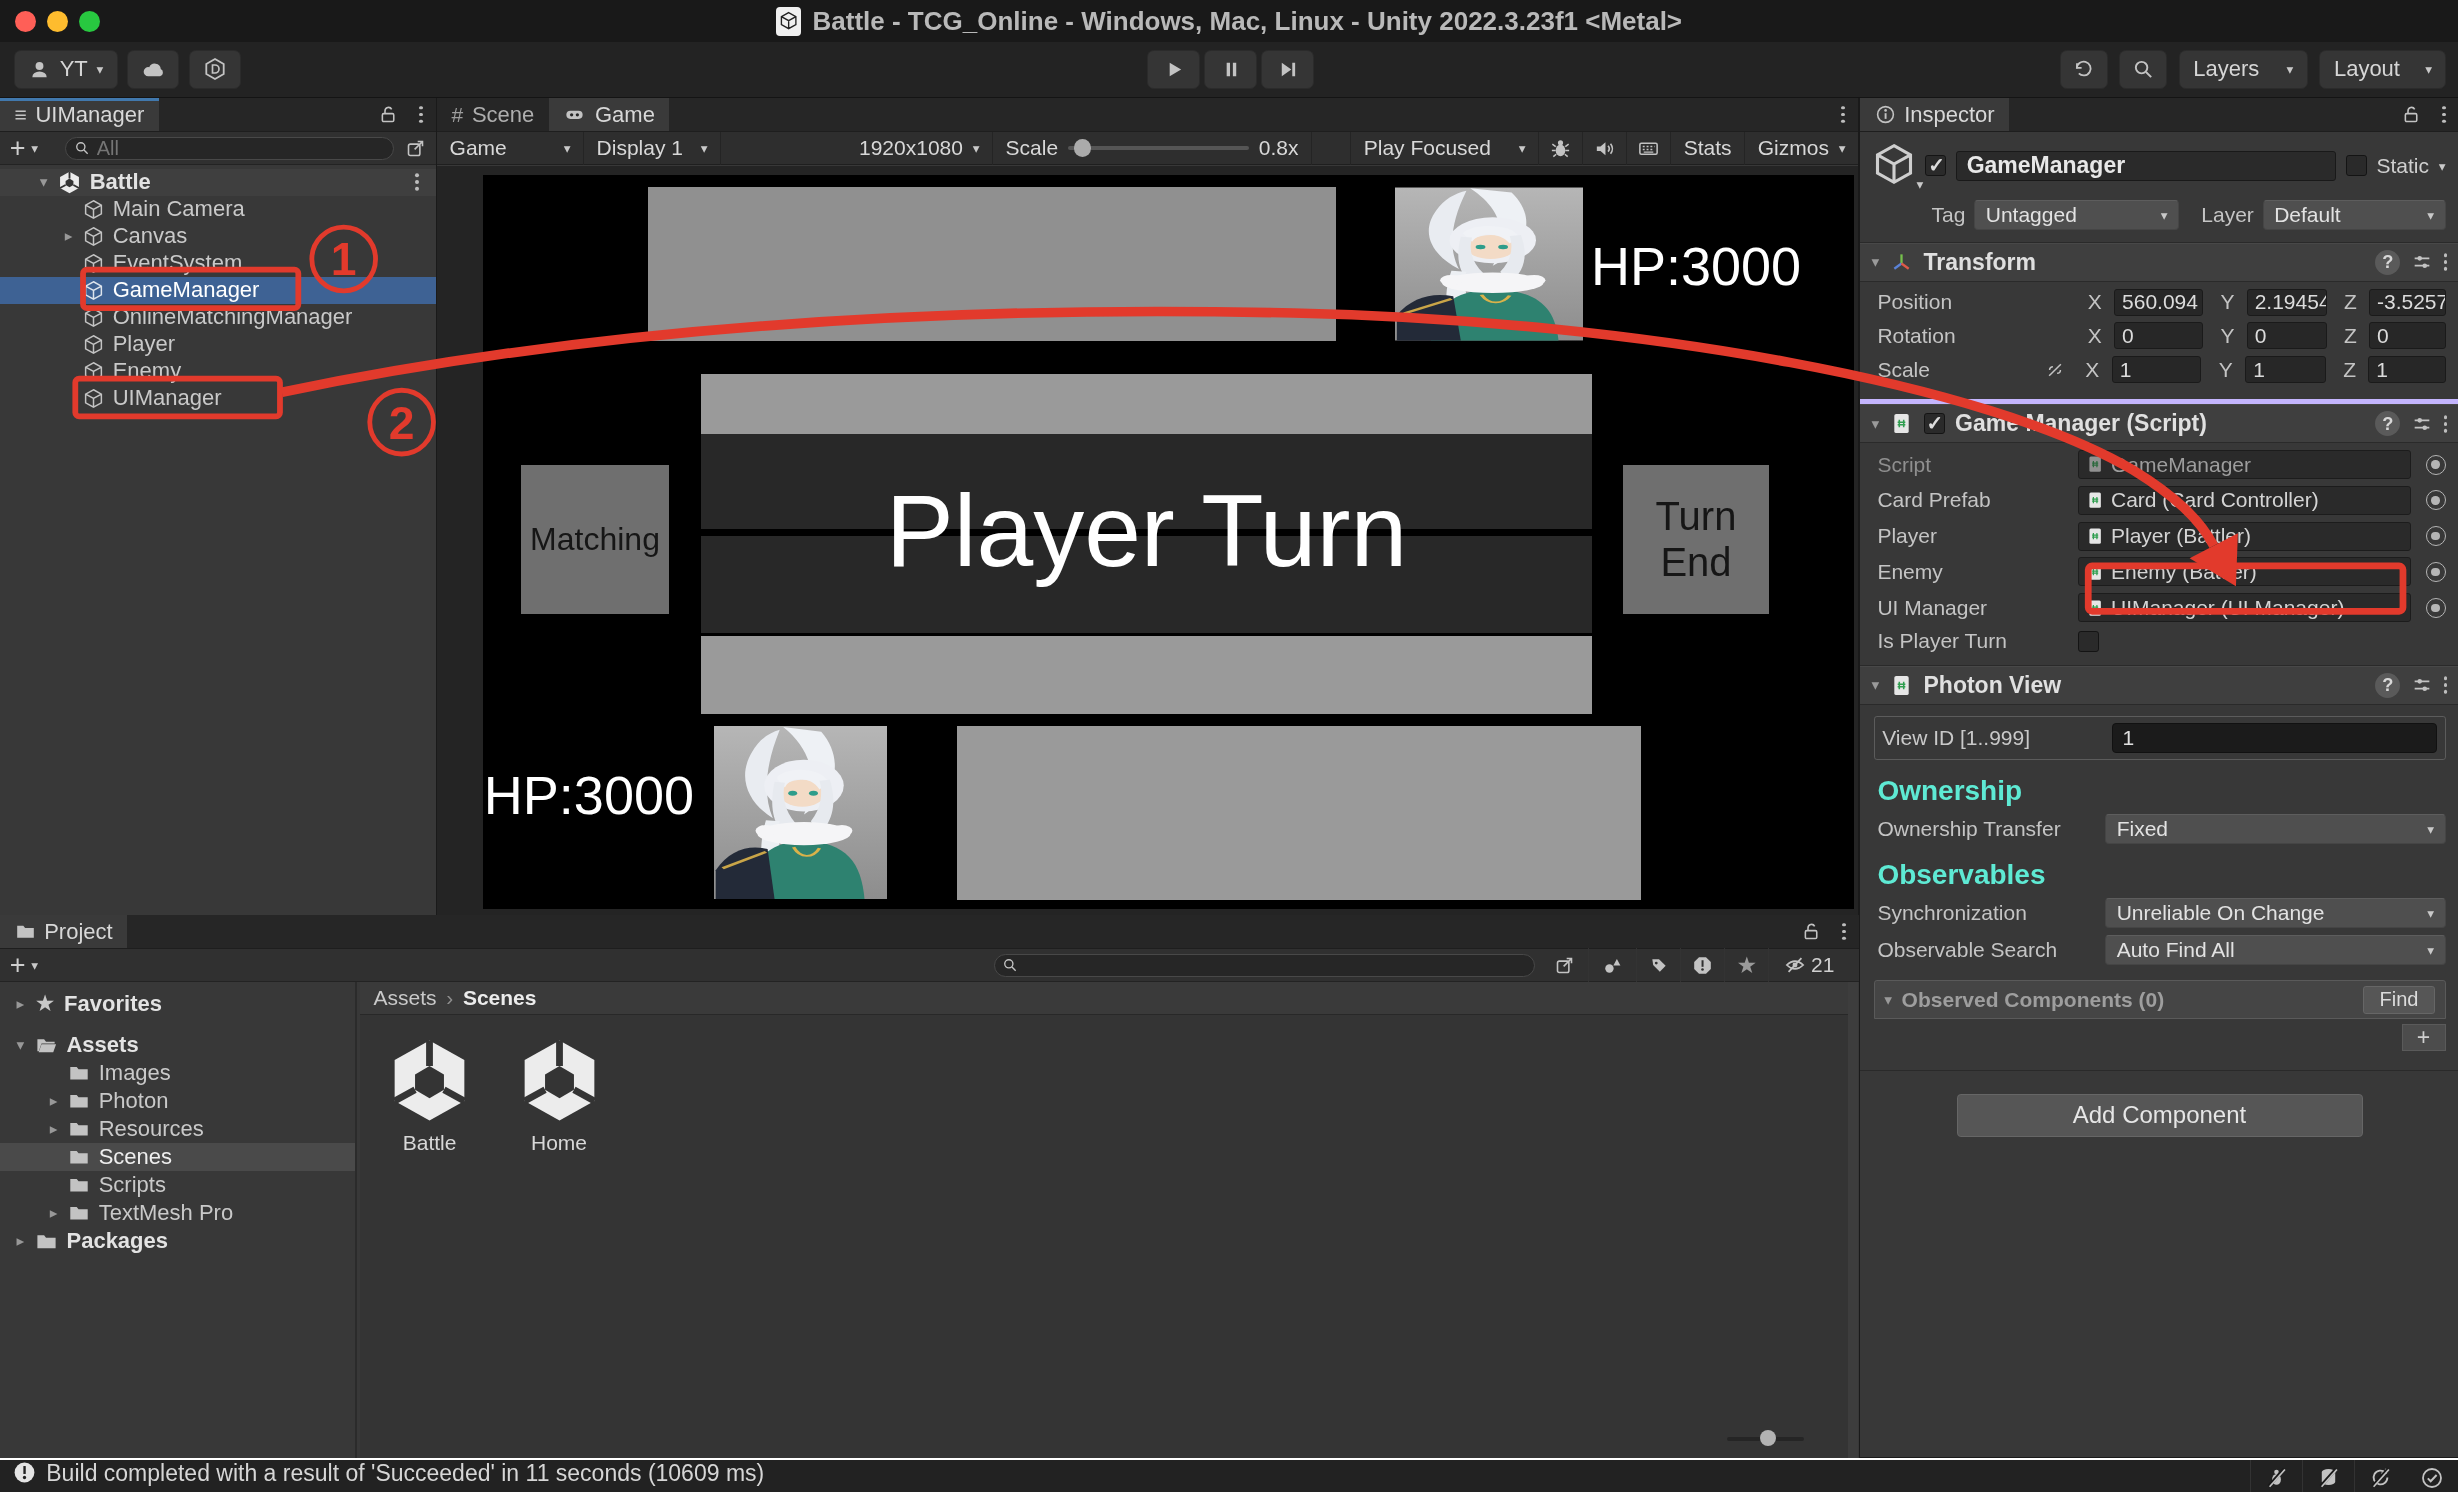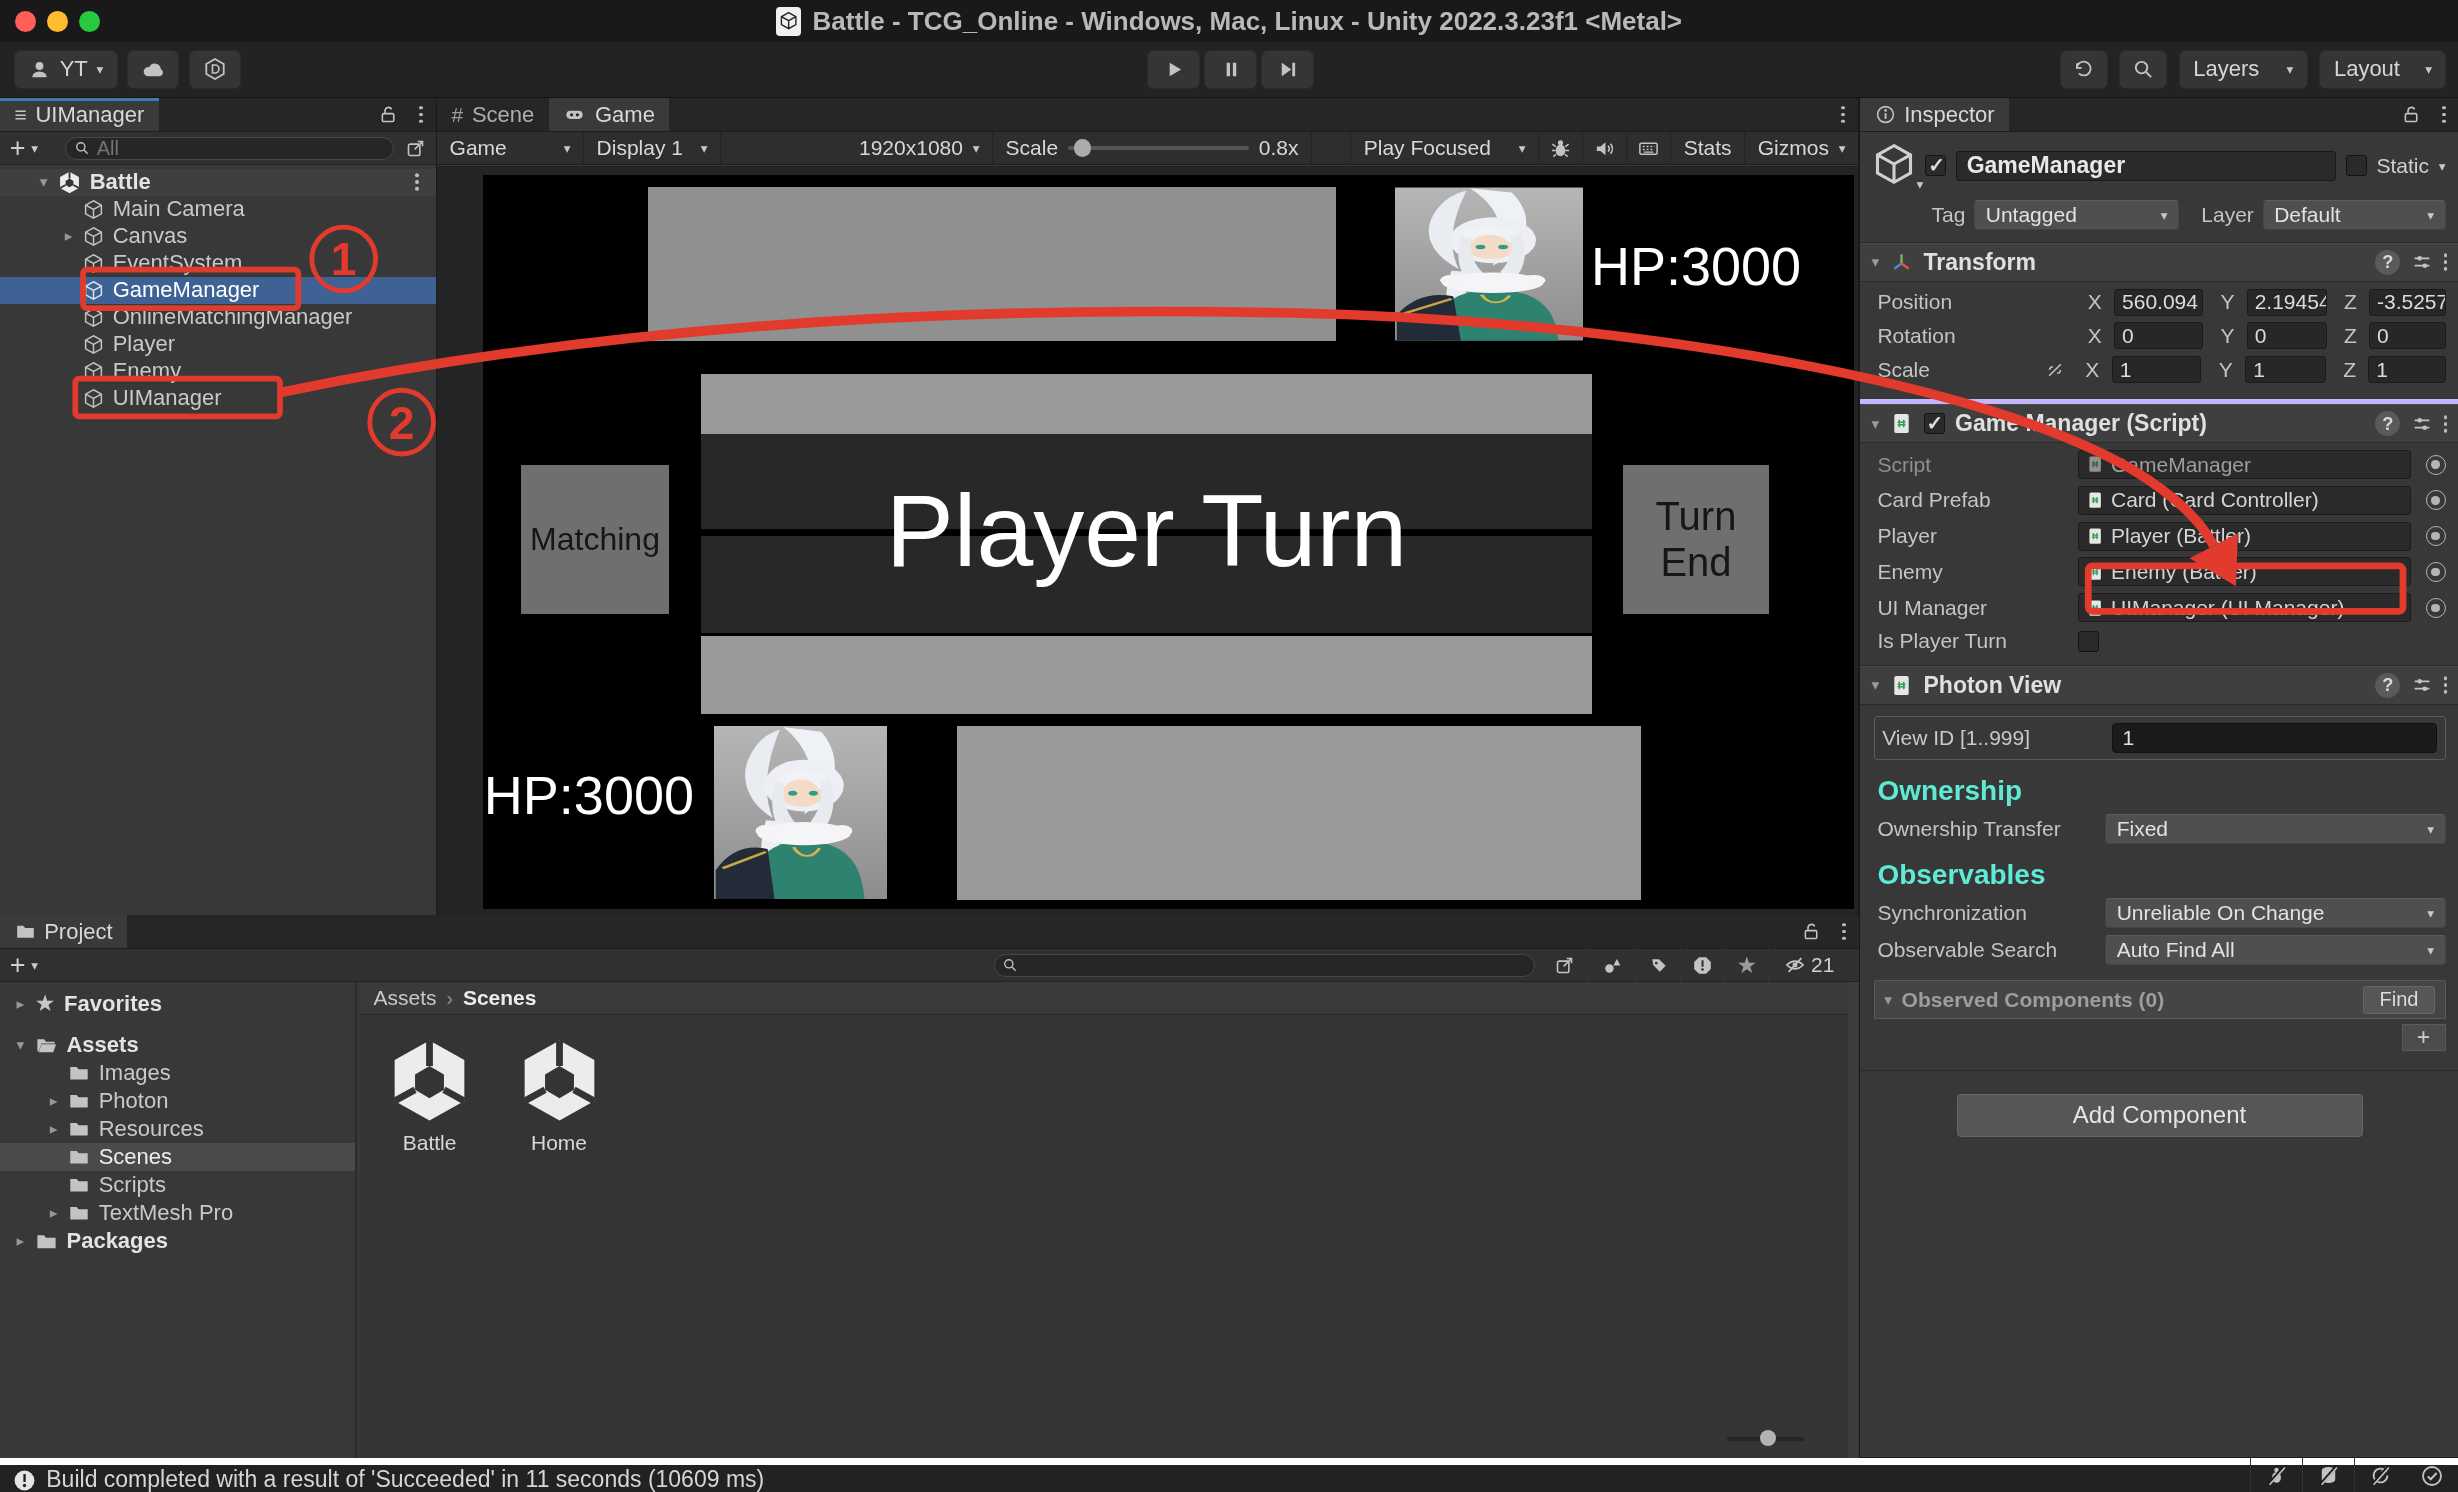--- a/index.html
+++ b/index.html
@@ -56,21 +56,21 @@
   .picker::after{content:"";position:absolute;inset:4.8px;background:#b5b5b5;border-radius:50%}
   .numfield{height:27px;background:#272727;border:1px solid #1a1a1a;border-radius:2.9px;color:#dcdcdc;font-size:21px;display:flex;align-items:center;padding:0 6.8px;overflow:hidden;white-space:nowrap}
   .axis{font-size:21px;color:#c4c4c4;margin-left:9.7px;margin-right:4.8px}
   .dd{height:30px;background:#4f4f4f;border:1px solid #454545;border-top-color:#5d5d5d;border-radius:3.9px;display:flex;align-items:center;padding:0 10.6px;font-size:21px;color:#e2e2e2;white-space:nowrap;overflow:hidden}
   .dd .car{margin-left:auto}
   .cb{width:21px;height:21px;background:#2a2a2a;border:1px solid #141414;border-radius:2.9px;position:relative;flex:none}
   .cb.on::after{content:"✓";position:absolute;left:1.9px;top:-2.9px;color:#dcdcdc;font-size:20px;font-weight:bold}
   .grouplbl{font-weight:bold;font-size:28px;color:#5eead4;margin:15.4px 0 1.9px 17.4px}
 
   
-  #statusbar{left:0;top:1458px;width:2458px;height:35px;background:#222222;border-top:7px solid #ffffff;display:flex;align-items:flex-end;color:#d6d6d6;font-size:23px}
+  #statusbar{left:0;top:1458px;width:2458px;height:35px;background:#222222;border-top:2px solid #ffffff;display:flex;align-items:flex-start;color:#d6d6d6;font-size:23px}
   .sicell{width:52px;height:35px;border-left:1px solid #333;display:flex;align-items:center;justify-content:center}
 </style>
 </head>
 <body>
 
 <svg width="0" height="0" style="position:absolute">
   <defs>
     <linearGradient id="pg" x1="0" y1="0" x2="0" y2="1">
       <stop offset="0" stop-color="#b6b6b6"></stop>
         <stop offset="1" stop-color="#8d8d8d"></stop>

